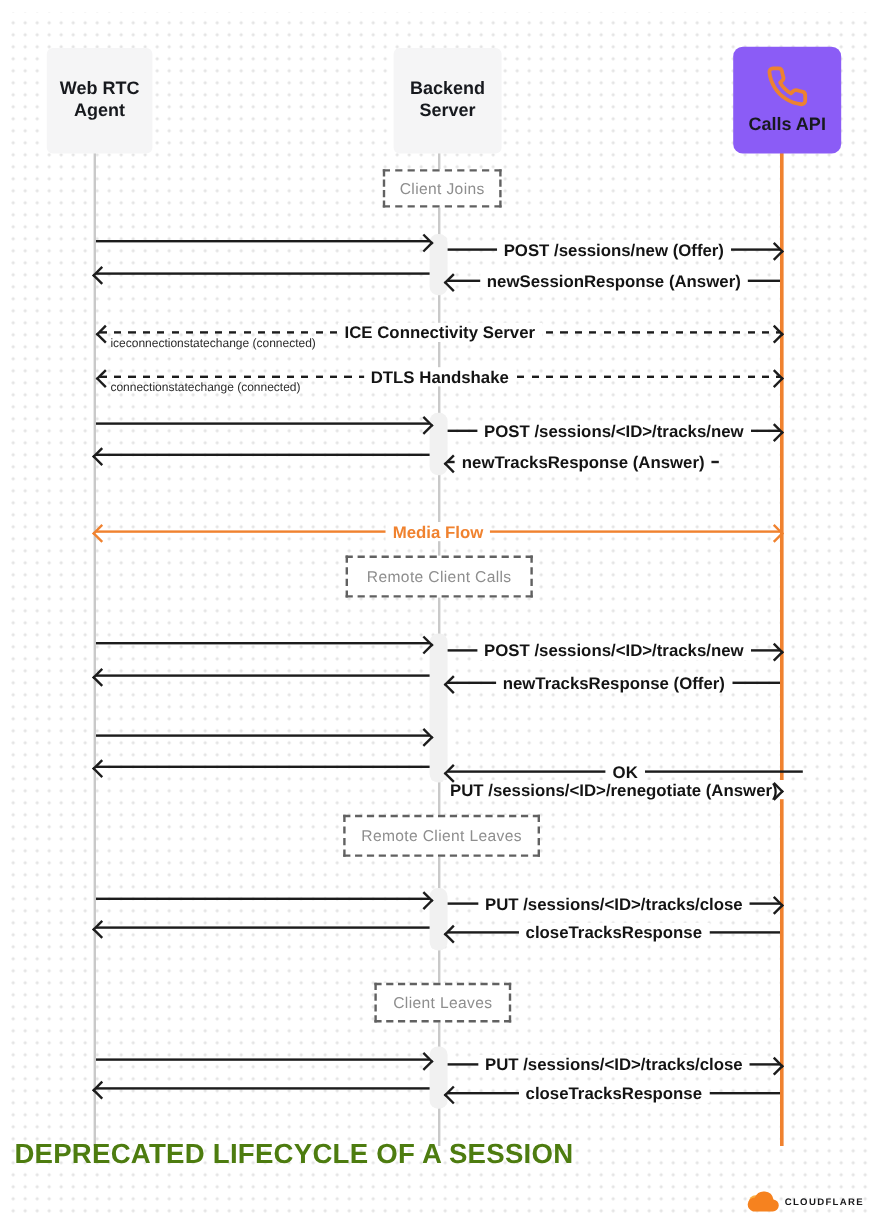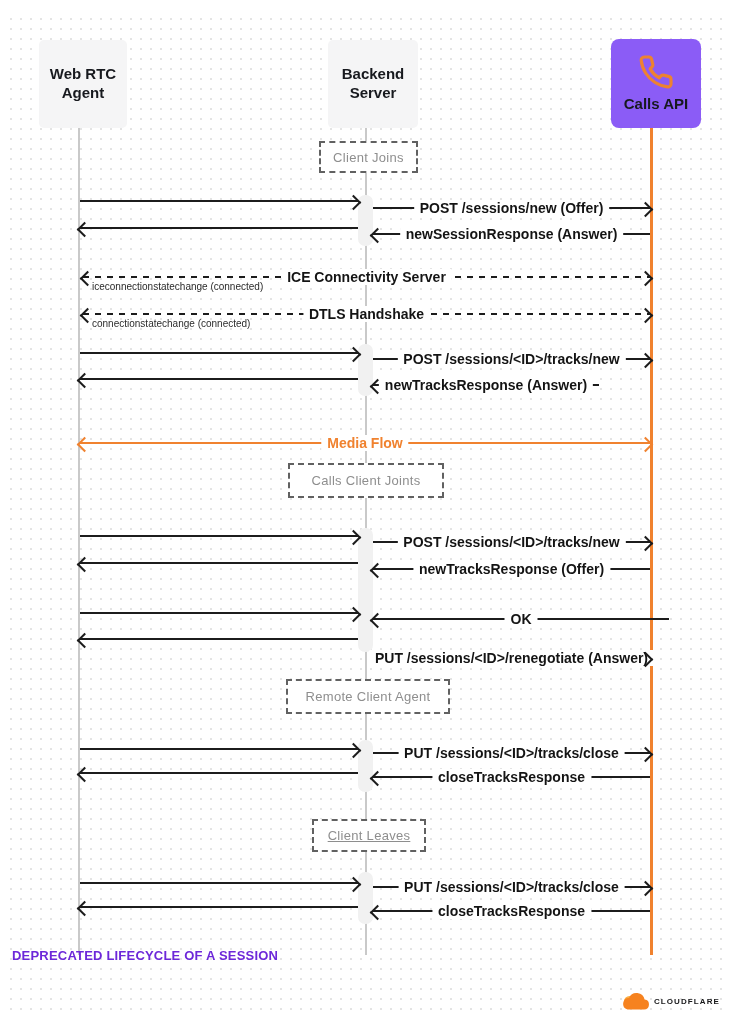--- a/index.html
+++ b/index.html
@@ -26,21 +26,21 @@
   .arrow.accent .head{border-color:#F0822F}
   .arrow .head.r{right:-1px;transform:rotate(45deg)}
   .arrow .head.l{left:-1px;transform:rotate(-135deg)}
   .arrow .lbl{position:absolute;left:50%;top:6px;transform:translate(-50%,-50%);background:#fff;
         padding:0 6px;font-weight:700;font-size:14px;color:#141414;white-space:nowrap;z-index:3}
   .arrow.accent .lbl{color:#F0822F}
   .group{position:absolute;background:#fff;border:2px dashed #616161;display:flex;align-items:center;
         justify-content:center;color:#8E8E8E;font-size:13px;font-weight:500;letter-spacing:.3px;
         z-index:5;white-space:nowrap}
   .note{position:absolute;font-size:10px;color:#2B2B2B;z-index:3;white-space:nowrap}
-  .footer-title{position:absolute;left:12px;top:948px;font-size:13px;font-weight:700;color:#6d28d9;
+  .footer-title{position:absolute;left:12px;top:948px;font-size:23px;font-weight:700;color:#4d7c0f;
         letter-spacing:.2px;z-index:7}
   .brand{position:absolute;right:12px;top:992px;display:flex;align-items:center;gap:4px;z-index:7}
   .brand .word{font-size:8px;font-weight:800;letter-spacing:1.1px;color:#18181A}
   .phone-wrap{display:flex;align-items:center;justify-content:center}
 </style>
 </head>
 <body>
 
 <div class="page">
   <div class="dots"></div>
@@ -128,21 +128,21 @@
       </div>
       <div class="arrow" style="left: 80px; top: 607px; width: 278px;">
         <span class="line"></span>
         <span class="head r"></span>
       </div>
       <div class="arrow" style="left: 373px; top: 610px; width: 277px; margin-top: 42px;">
         <span class="line"></span>
         <span class="head r"></span>
         <span class="lbl">PUT /sessions/&lt;ID&gt;/renegotiate (Answer)</span>
       </div>
-      <div class="arrow" style="left: 373px; top: 613px; width: 296px;">
+      <div class="arrow" style="left: 373px; top: 637px; width: 296px;">
         <span class="line"></span>
         <span class="head l"></span>
         <span class="lbl">OK</span>
       </div>
       <div class="arrow" style="left: 80px; top: 633px; width: 278px;">
         <span class="line"></span>
         <span class="head l"></span>
       </div>
       <div class="arrow" style="left: 80px; top: 743px; width: 278px;">
         <span class="line"></span>
@@ -174,23 +174,23 @@
       <div class="arrow" style="left: 373px; top: 905px; width: 277px;">
         <span class="line"></span>
         <span class="head l"></span>
         <span class="lbl">closeTracksResponse</span>
       </div>
       <div class="arrow" style="left: 80px; top: 901px; width: 278px;">
         <span class="line"></span>
         <span class="head l"></span>
       </div>
       <div class="group" style="left: 319px; top: 141px; width: 95px; height: 28px;">Client Joins</div>
-      <div class="group" style="left: 288px; top: 463px; width: 152px; height: 31px;">Calls Client Joints</div>
-      <div class="group" style="left: 286px; top: 679px; width: 160px; height: 31px;">Remote Client Agent</div>
-      <div class="group" style="left: 312px; top: 819px; width: 110px; height: 29px; text-decoration: underline;">Client Leaves</div>
+      <div class="group" style="left: 288px; top: 463px; width: 152px; height: 31px;">Remote Client Calls</div>
+      <div class="group" style="left: 286px; top: 679px; width: 160px; height: 31px;">Remote Client Leaves</div>
+      <div class="group" style="left: 312px; top: 819px; width: 110px; height: 29px;">Client Leaves</div>
       <div class="note" style="left: 92px; top: 281px;">iceconnectionstatechange (connected)</div>
       <div class="note" style="left: 92px; top: 318px;">connectionstatechange (connected)</div>
     </div>
 
   <div class="participant p-backend">
     <span>Backend Server</span>
   </div>
 
   <div class="participant p-webrtc">
     <span>Web RTC Agent</span>

